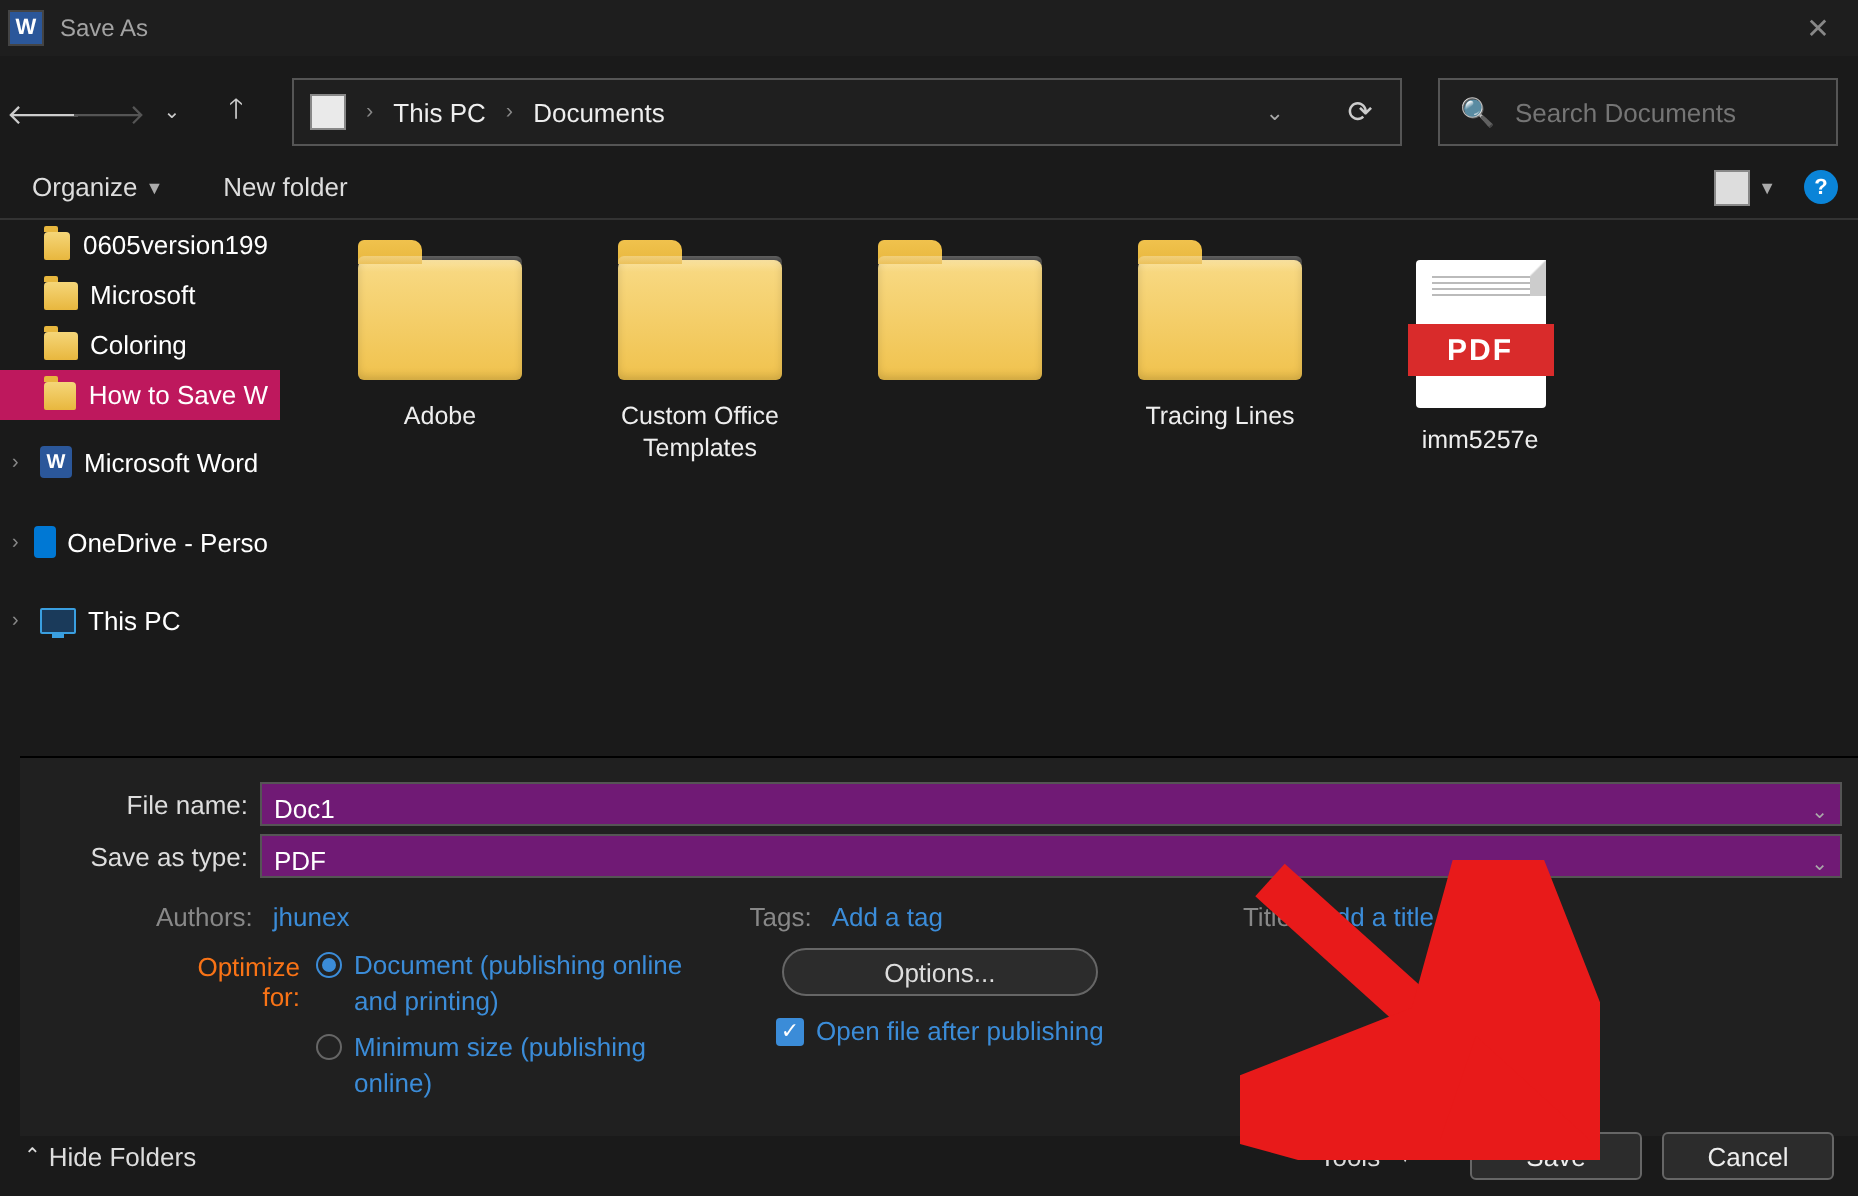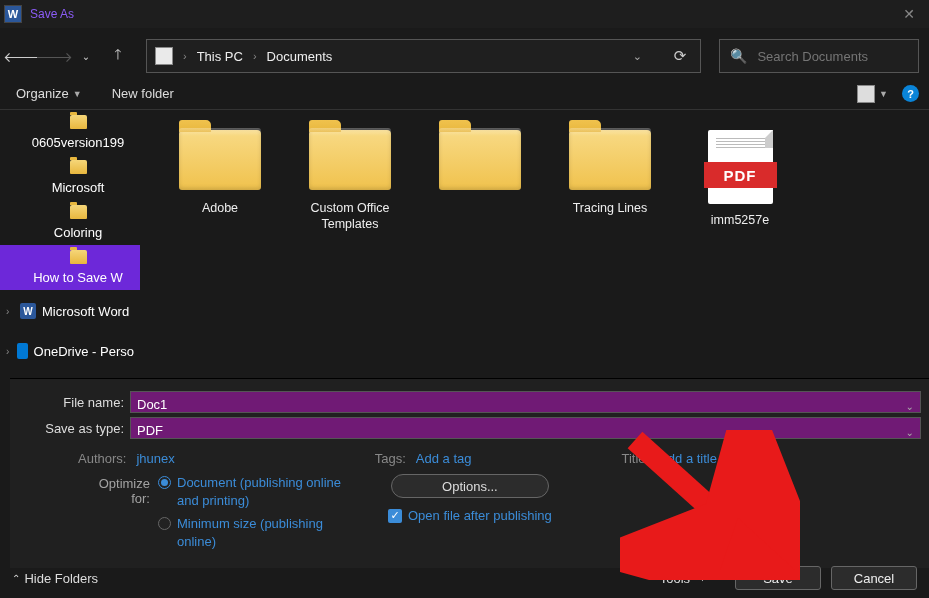--- a/index.html
+++ b/index.html
@@ -1,21 +1,21 @@
 <!DOCTYPE html>
 <html><head>
 <meta charset="utf-8">
 <style>
 * { margin:0; padding:0; box-sizing:border-box; font-family:"Segoe UI",Arial,sans-serif; }
 body { background:#1a1a1a; color:#fff; width:929px; height:598px; overflow:hidden; position:relative; }
 
 
 .titlebar { height:28px; background:#1e1e1e; display:flex; align-items:center; padding-left:4px; }
 .titlebar .wicon { width:18px; height:18px; background:#2b579a; display:flex; align-items:center; justify-content:center; font-size:11px; font-weight:bold; color:#fff; border:1px solid #444; }
-.titlebar .title { margin-left:8px; font-size:12px; color:#8b5cf6; }
+.titlebar .title { margin-left:8px; font-size:12px; color:#a3a3a3; }
 .titlebar .close { margin-left:auto; width:40px; text-align:center; font-size:14px; color:#888; cursor:pointer; }
 
 
 .navrow { height:44px; display:flex; align-items:center; padding:0 10px; gap:8px; margin-top:6px; }
 .navbtn { width:24px; height:24px; display:flex; align-items:center; justify-content:center; color:#ccc; font-size:14px; cursor:pointer; }
 .navbtn.disabled { color:#555; }
 .addressbar { flex:1; height:34px; border:1px solid #555; background:#1f1f1f; display:flex; align-items:center; padding:0 8px; gap:10px; margin-left:8px; }
 .addressbar .loc-icon { width:18px; height:18px; background:#eaeaea; border:1px solid #888; }
 .addressbar .sep { color:#888; font-size:11px; }
 .addressbar span.txt { font-size:13px; color:#eee; }
@@ -30,22 +30,22 @@
 .toolbar .tb { font-size:13px; color:#ddd; padding:4px 6px; cursor:pointer; display:flex; align-items:center; gap:4px; }
 .toolbar .tb .caret { font-size:9px; color:#aaa; }
 .toolbar .right { margin-left:auto; display:flex; align-items:center; gap:14px; }
 .toolbar .viewicon { width:18px; height:18px; border:1px solid #888; background:#ddd; }
 .helpicon { width:17px; height:17px; border-radius:50%; background:#0a84d8; color:#fff; font-size:11px; display:flex; align-items:center; justify-content:center; font-weight:bold; }
 
 
 .mainarea { display:flex; height:268px; }
 .tree { width:140px; background:#1a1a1a; overflow:hidden; font-size:13px; }
 .tree .node { display:flex; align-items:center; gap:6px; padding:5px 6px; white-space:nowrap; cursor:pointer; }
-.tree .node.indent { padding-left:22px;flex-direction:column; }
-.tree .node.selected { background:#6d28d9; }
+.tree .node.indent { padding-left:22px; }
+.tree .node.selected { background:#be185d; }
 .tree .chev { color:#888; font-size:10px; width:8px; }
 .folder-sm { width:17px; height:14px; background:linear-gradient(#f5d679,#e8b73e); border-radius:2px 2px 1px 1px; position:relative; }
 .folder-sm::before { content:""; position:absolute; top:-3px; left:0; width:7px; height:3px; background:#e8b73e; border-radius:1px 1px 0 0; }
 .wordicon-sm { width:16px; height:16px; background:#2b579a; color:#fff; font-size:10px; display:flex; align-items:center; justify-content:center; font-weight:bold; border-radius:2px; }
 .odicon { width:16px; height:16px; background:#0078d4; border-radius:2px; }
 .pcicon { width:18px; height:13px; border:1px solid #3a9fe0; background:#1a3a5a; border-radius:1px; position:relative; }
 .pcicon::after { content:""; position:absolute; bottom:-3px; left:5px; width:6px; height:2px; background:#3a9fe0; }
 
 .filegrid { flex:1; padding:20px 10px 10px 30px; display:flex; gap:30px; align-items:flex-start; }
 .fileitem { width:100px; text-align:center; cursor:pointer; }
@@ -63,21 +63,21 @@
 .formrow { display:flex; align-items:center; margin-bottom:4px; }
 .formrow label { width:112px; text-align:right; font-size:13px; color:#ddd; padding-right:6px; }
 .formrow .field { flex:1; height:22px; border:1px solid #555; background:#701a75; display:flex; align-items:flex-end; padding:0 6px; font-size:13px; color:#fff; position:relative; }
 .formrow .field .dd { margin-left:auto; color:#aaa; font-size:10px; }
 
 .meta { display:flex; padding:8px 0 4px 60px; gap:40px; font-size:13px; }
 .meta .grp label { color:#888; margin-right:10px; }
 .meta .grp .val { color:#3b8cd8; }
 
 .optrow { display:flex; padding:4px 0 4px 60px; font-size:13px; align-items:flex-start; }
-.optrow .olbl { color:#a3a3a3; width:80px; text-align:right; padding-right:8px; padding-top:2px; }
+.optrow .olbl { color:#f97316; width:80px; text-align:right; padding-right:8px; padding-top:2px; }
 .optrow .opts { width:200px; }
 .opt { display:flex; align-items:flex-start; gap:6px; margin-bottom:6px; color:#3b8cd8; line-height:1.35; }
 .opt .radio { width:13px; height:13px; border-radius:50%; border:1px solid #666; background:#222; margin-top:2px; flex-shrink:0; position:relative; }
 .opt .radio.checked { border-color:#3b8cd8; }
 .opt .radio.checked::after { content:""; position:absolute; top:2px; left:2px; width:7px; height:7px; background:#3b8cd8; border-radius:50%; }
 .midcol { display:flex; flex-direction:column; align-items:center; gap:10px; margin-left:30px; }
 .optionsbtn { width:158px; height:24px; border:1px solid #666; background:#2c2c2c; color:#ddd; font-size:13px; border-radius:12px; cursor:pointer; }
 .chkrow { display:flex; align-items:center; gap:6px; font-size:13px; color:#3b8cd8; }
 .chkbox { width:14px; height:14px; background:#3b8cd8; border-radius:2px; color:#fff; font-size:11px; display:flex; align-items:center; justify-content:center; }
 

